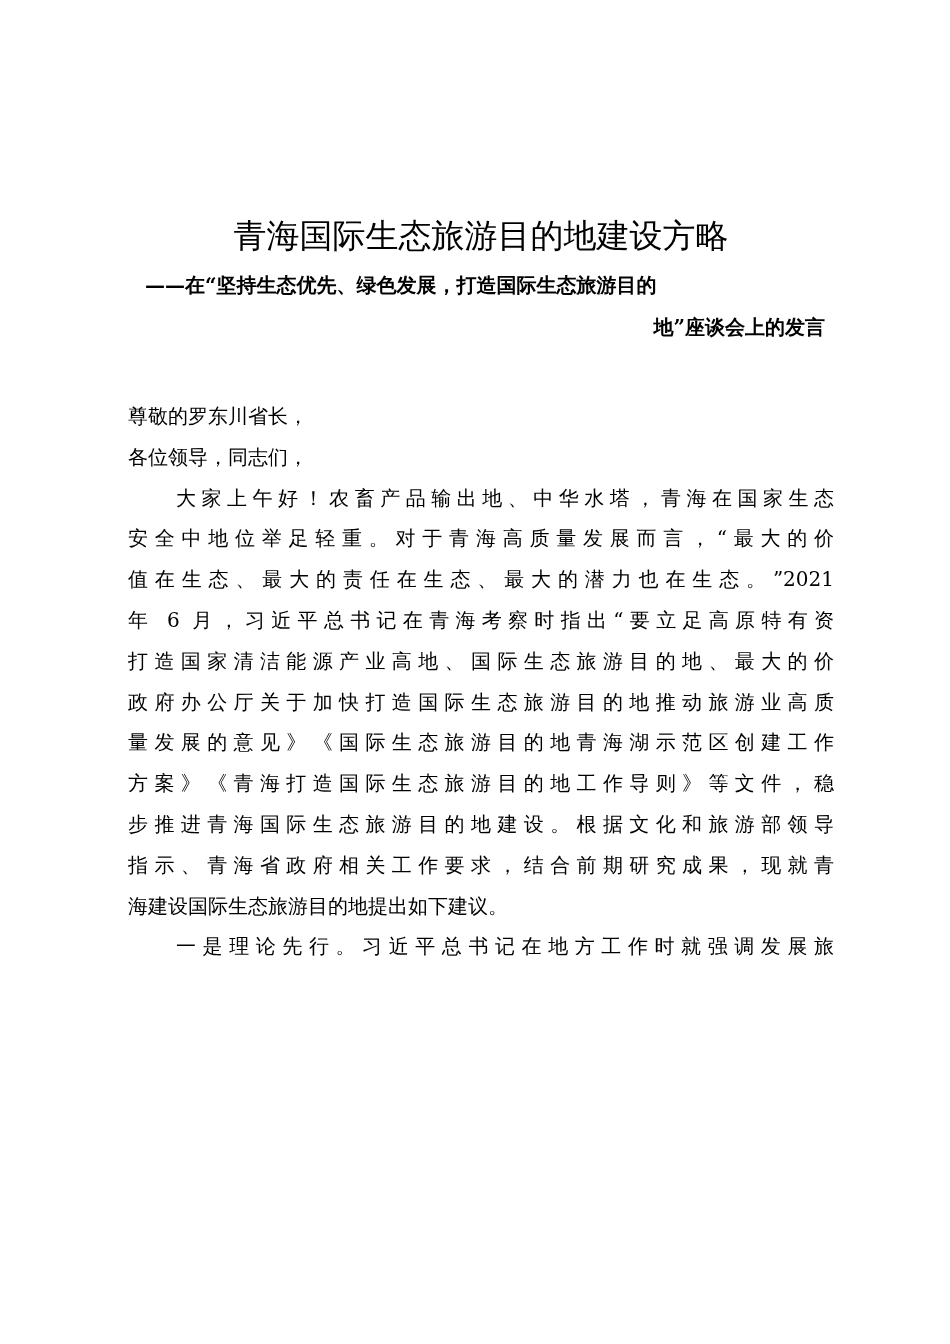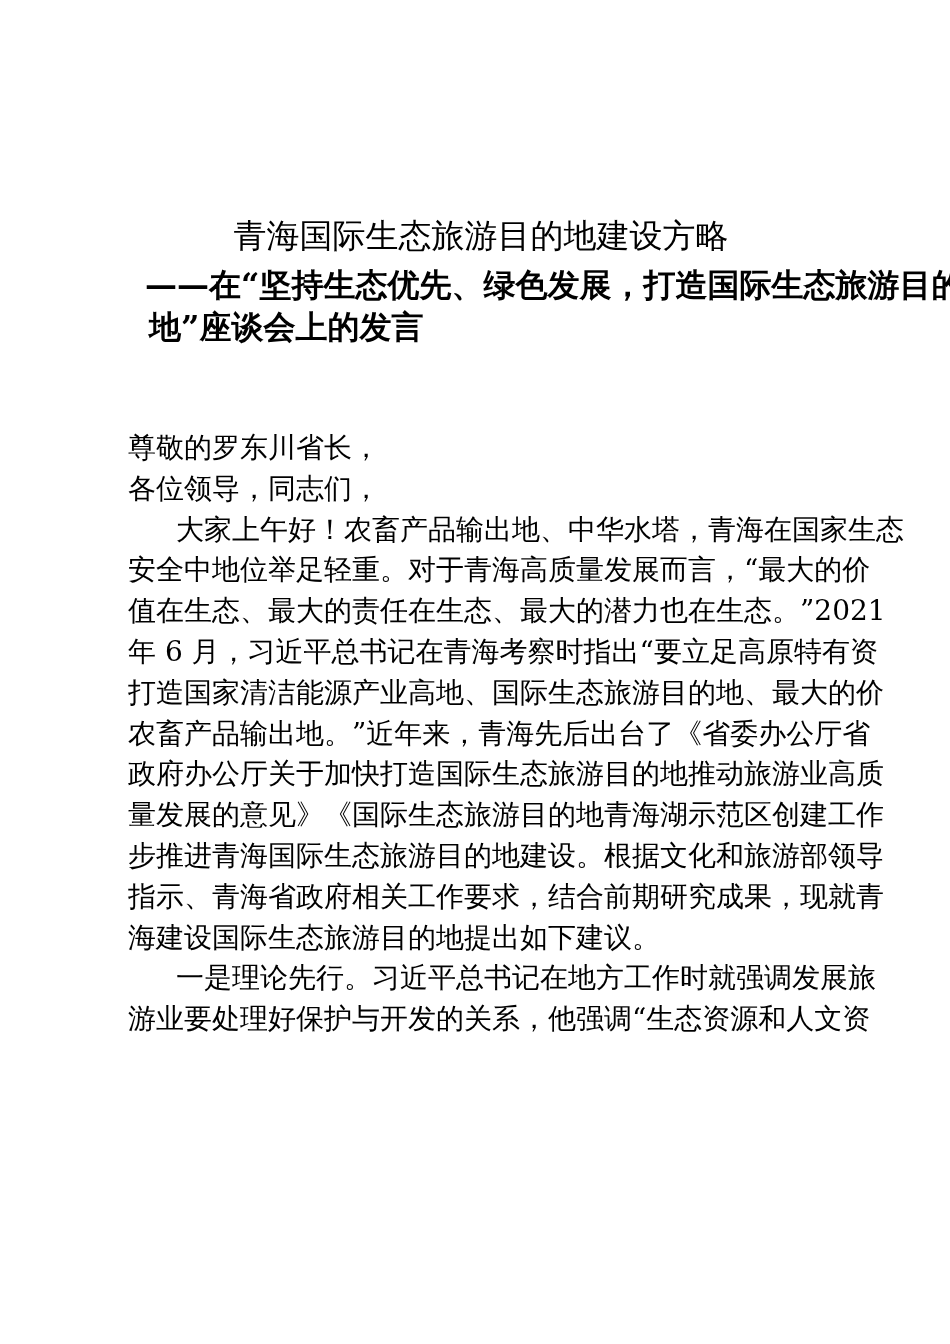--- a/index.html
+++ b/index.html
@@ -33,40 +33,39 @@
       line-height: 44px;
       font-weight: normal;
       letter-spacing: 0px;
       white-space: nowrap;
     }
     .subtitle {
       position: absolute;
       left: 145px;
       top: 264px;
       width: 680px;
-      font-size: 32px;
+      font-size: 20px;
       line-height: 42px;
       font-weight: bold;
     }
     .subtitle .line {
       display: block;
       white-space: nowrap;
     }
     .subtitle .line.center {
-      text-align: left;
+      text-align: right;
       padding-left: 4px;
     }
     .body-text {
       position: absolute;
       left: 128px;
       top: 396px;
       width: 706px;
-      font-size: 28px;
+      font-size: 20px;
       line-height: 40.8px;
-      margin-top: 32px;
     }
     .body-text .line {
       display: block;
       white-space: nowrap;
       text-align: justify;
       text-align-last: justify;
     }
     .body-text .line.last {
       text-align-last: left;
     }
@@ -93,27 +92,26 @@
   <div class="body-text">
     <span class="salutation">尊敬的罗东川省长，</span>
     <span class="salutation">各位领导，同志们，</span>
 
     <div>
       <span class="line indent">大家上午好！农畜产品输出地、中华水塔，青海在国家生态</span>
       <span class="line">安全中地位举足轻重。对于青海高质量发展而言，“最大的价</span>
       <span class="line">值在生态、最大的责任在生态、最大的潜力也在生态。”2021</span>
       <span class="line">年 6 月，习近平总书记在青海考察时指出“要立足高原特有资</span>
       <span class="line">打造国家清洁能源产业高地、国际生态旅游目的地、最大的价</span>
-      <span class="line">农畜产品输出地。”近年来，青海先后出台了《省委办公厅省</span>
       <span class="line">政府办公厅关于加快打造国际生态旅游目的地推动旅游业高质</span>
       <span class="line">量发展的意见》《国际生态旅游目的地青海湖示范区创建工作</span>
+      <span class="line">方案》《青海打造国际生态旅游目的地工作导则》等文件，稳</span>
       <span class="line">步推进青海国际生态旅游目的地建设。根据文化和旅游部领导</span>
       <span class="line">指示、青海省政府相关工作要求，结合前期研究成果，现就青</span>
       <span class="line last">海建设国际生态旅游目的地提出如下建议。</span>
     </div>
 
     <div>
       <span class="line indent">一是理论先行。习近平总书记在地方工作时就强调发展旅</span>
-      <span class="line">游业要处理好保护与开发的关系，他强调“生态资源和人文资</span>
     </div>
   </div>
 
 </div>
 
 </body></html>

